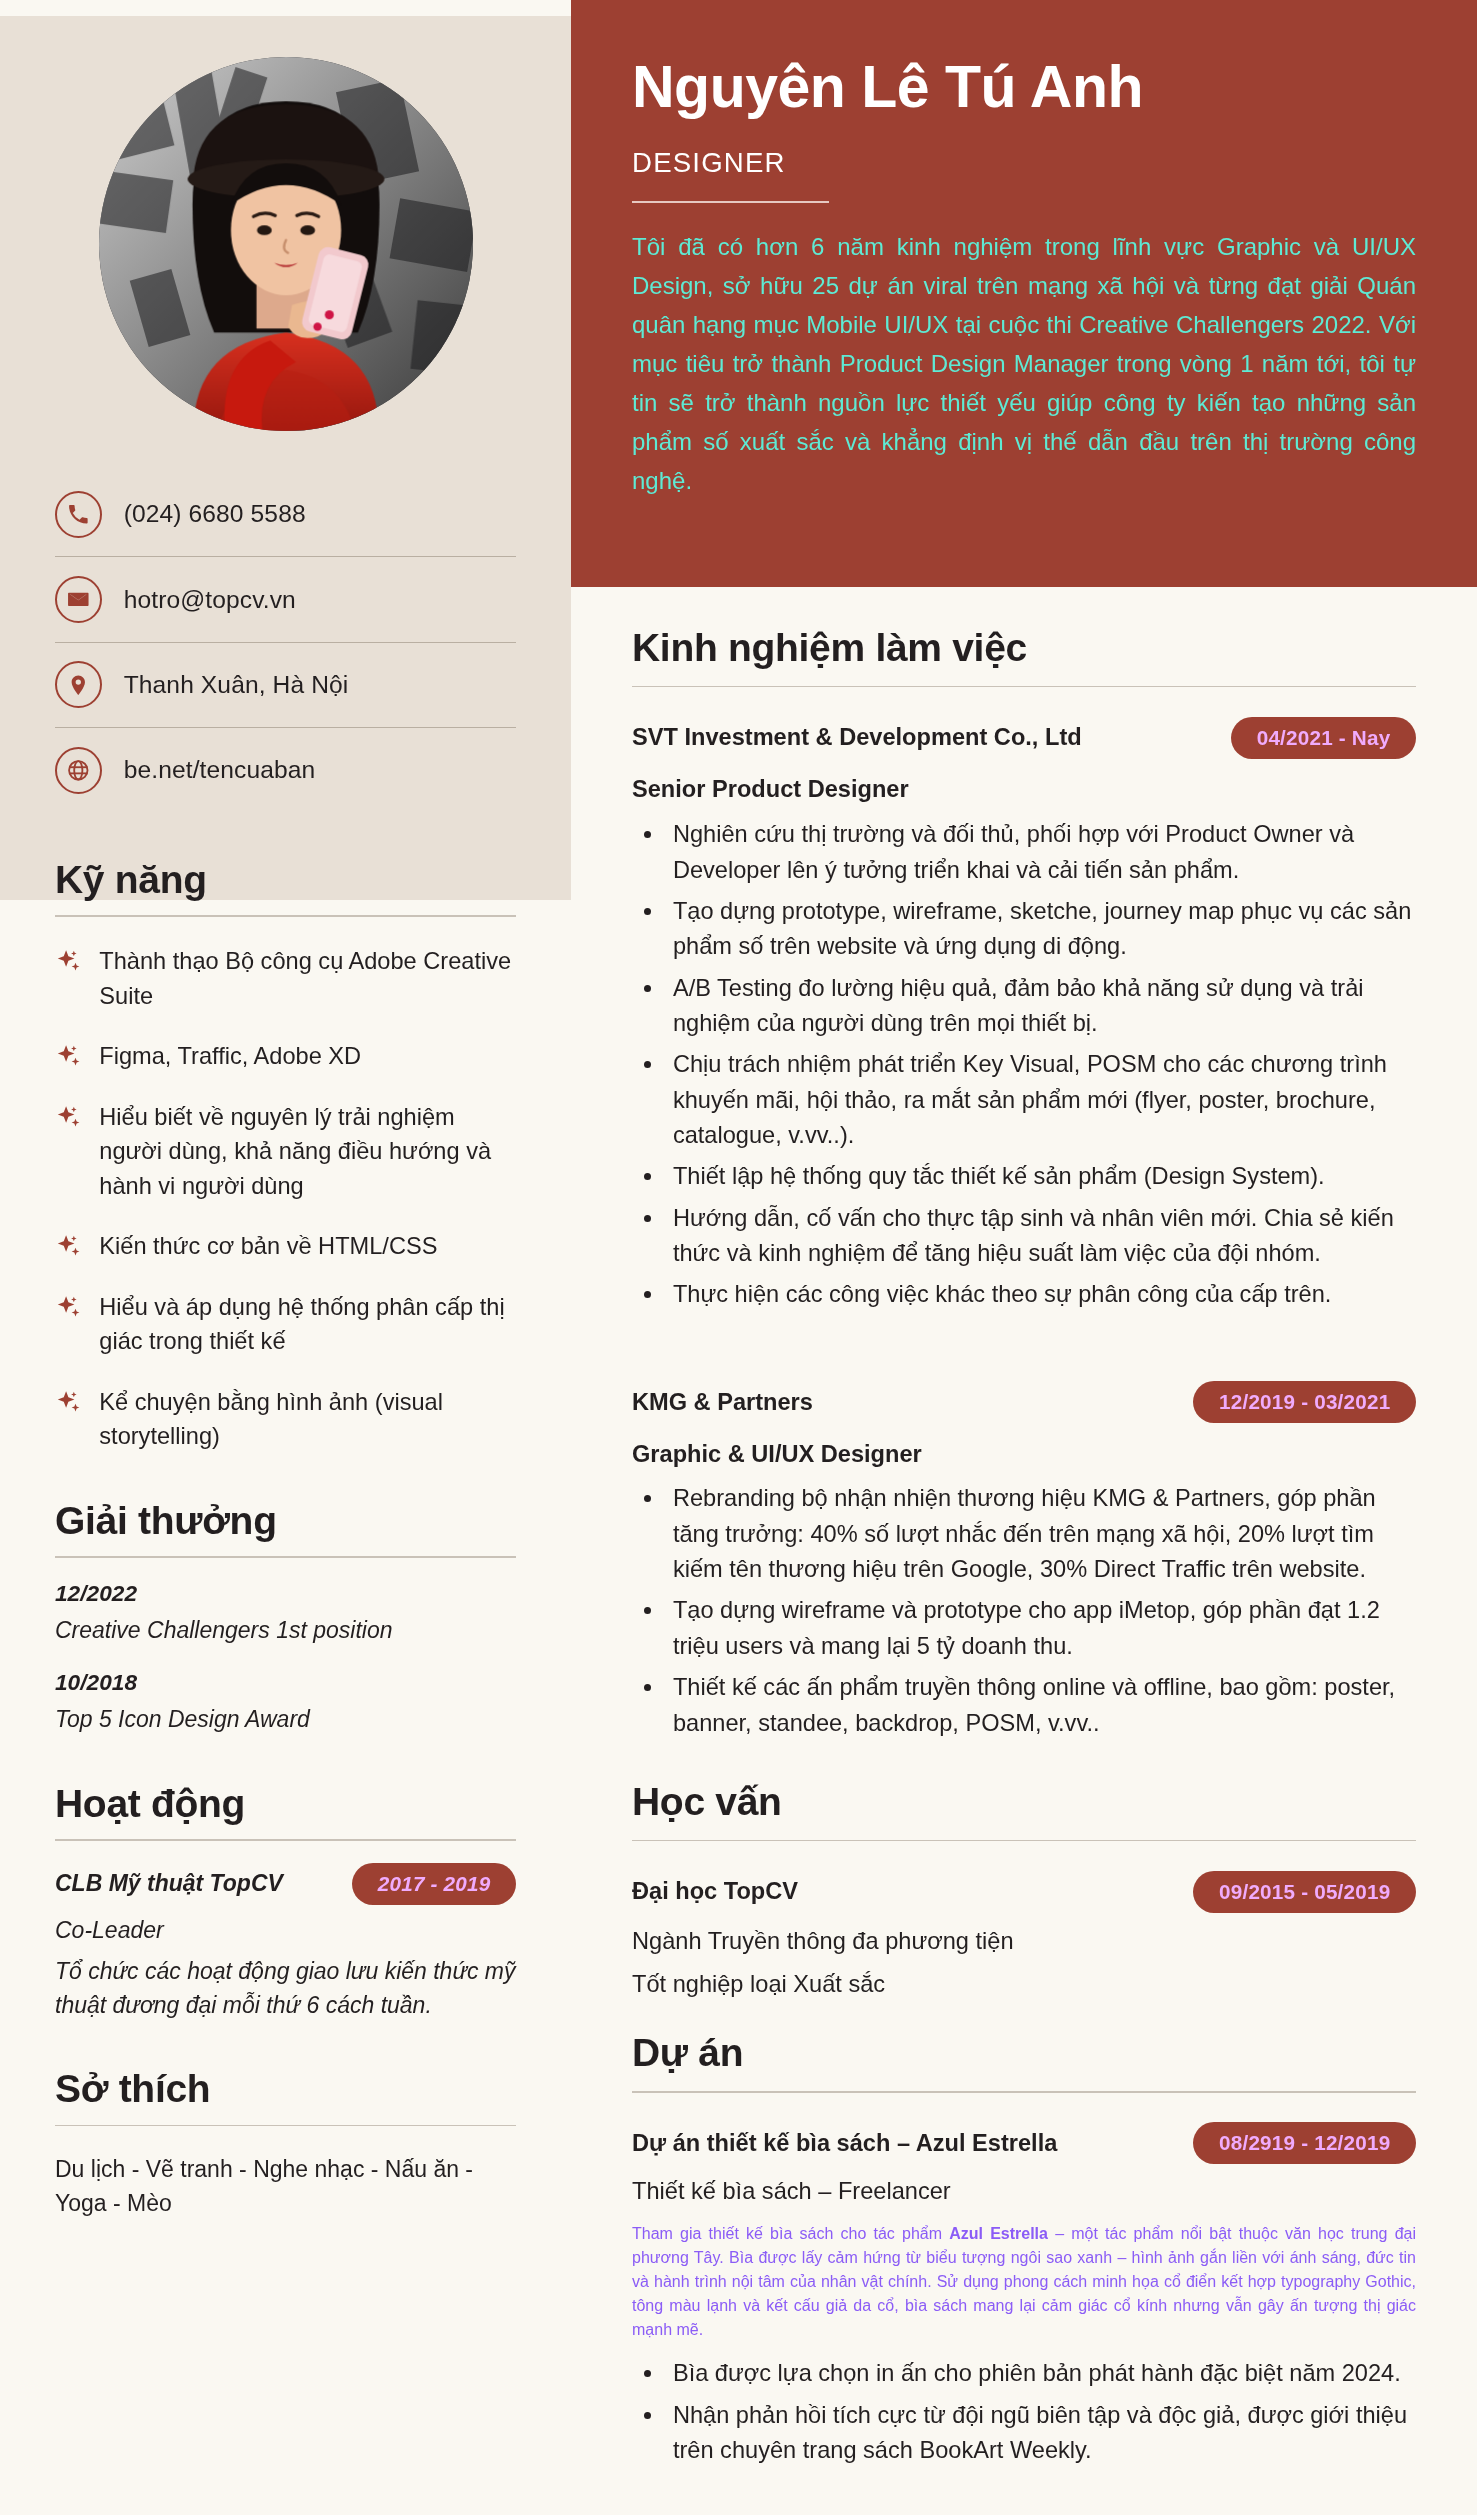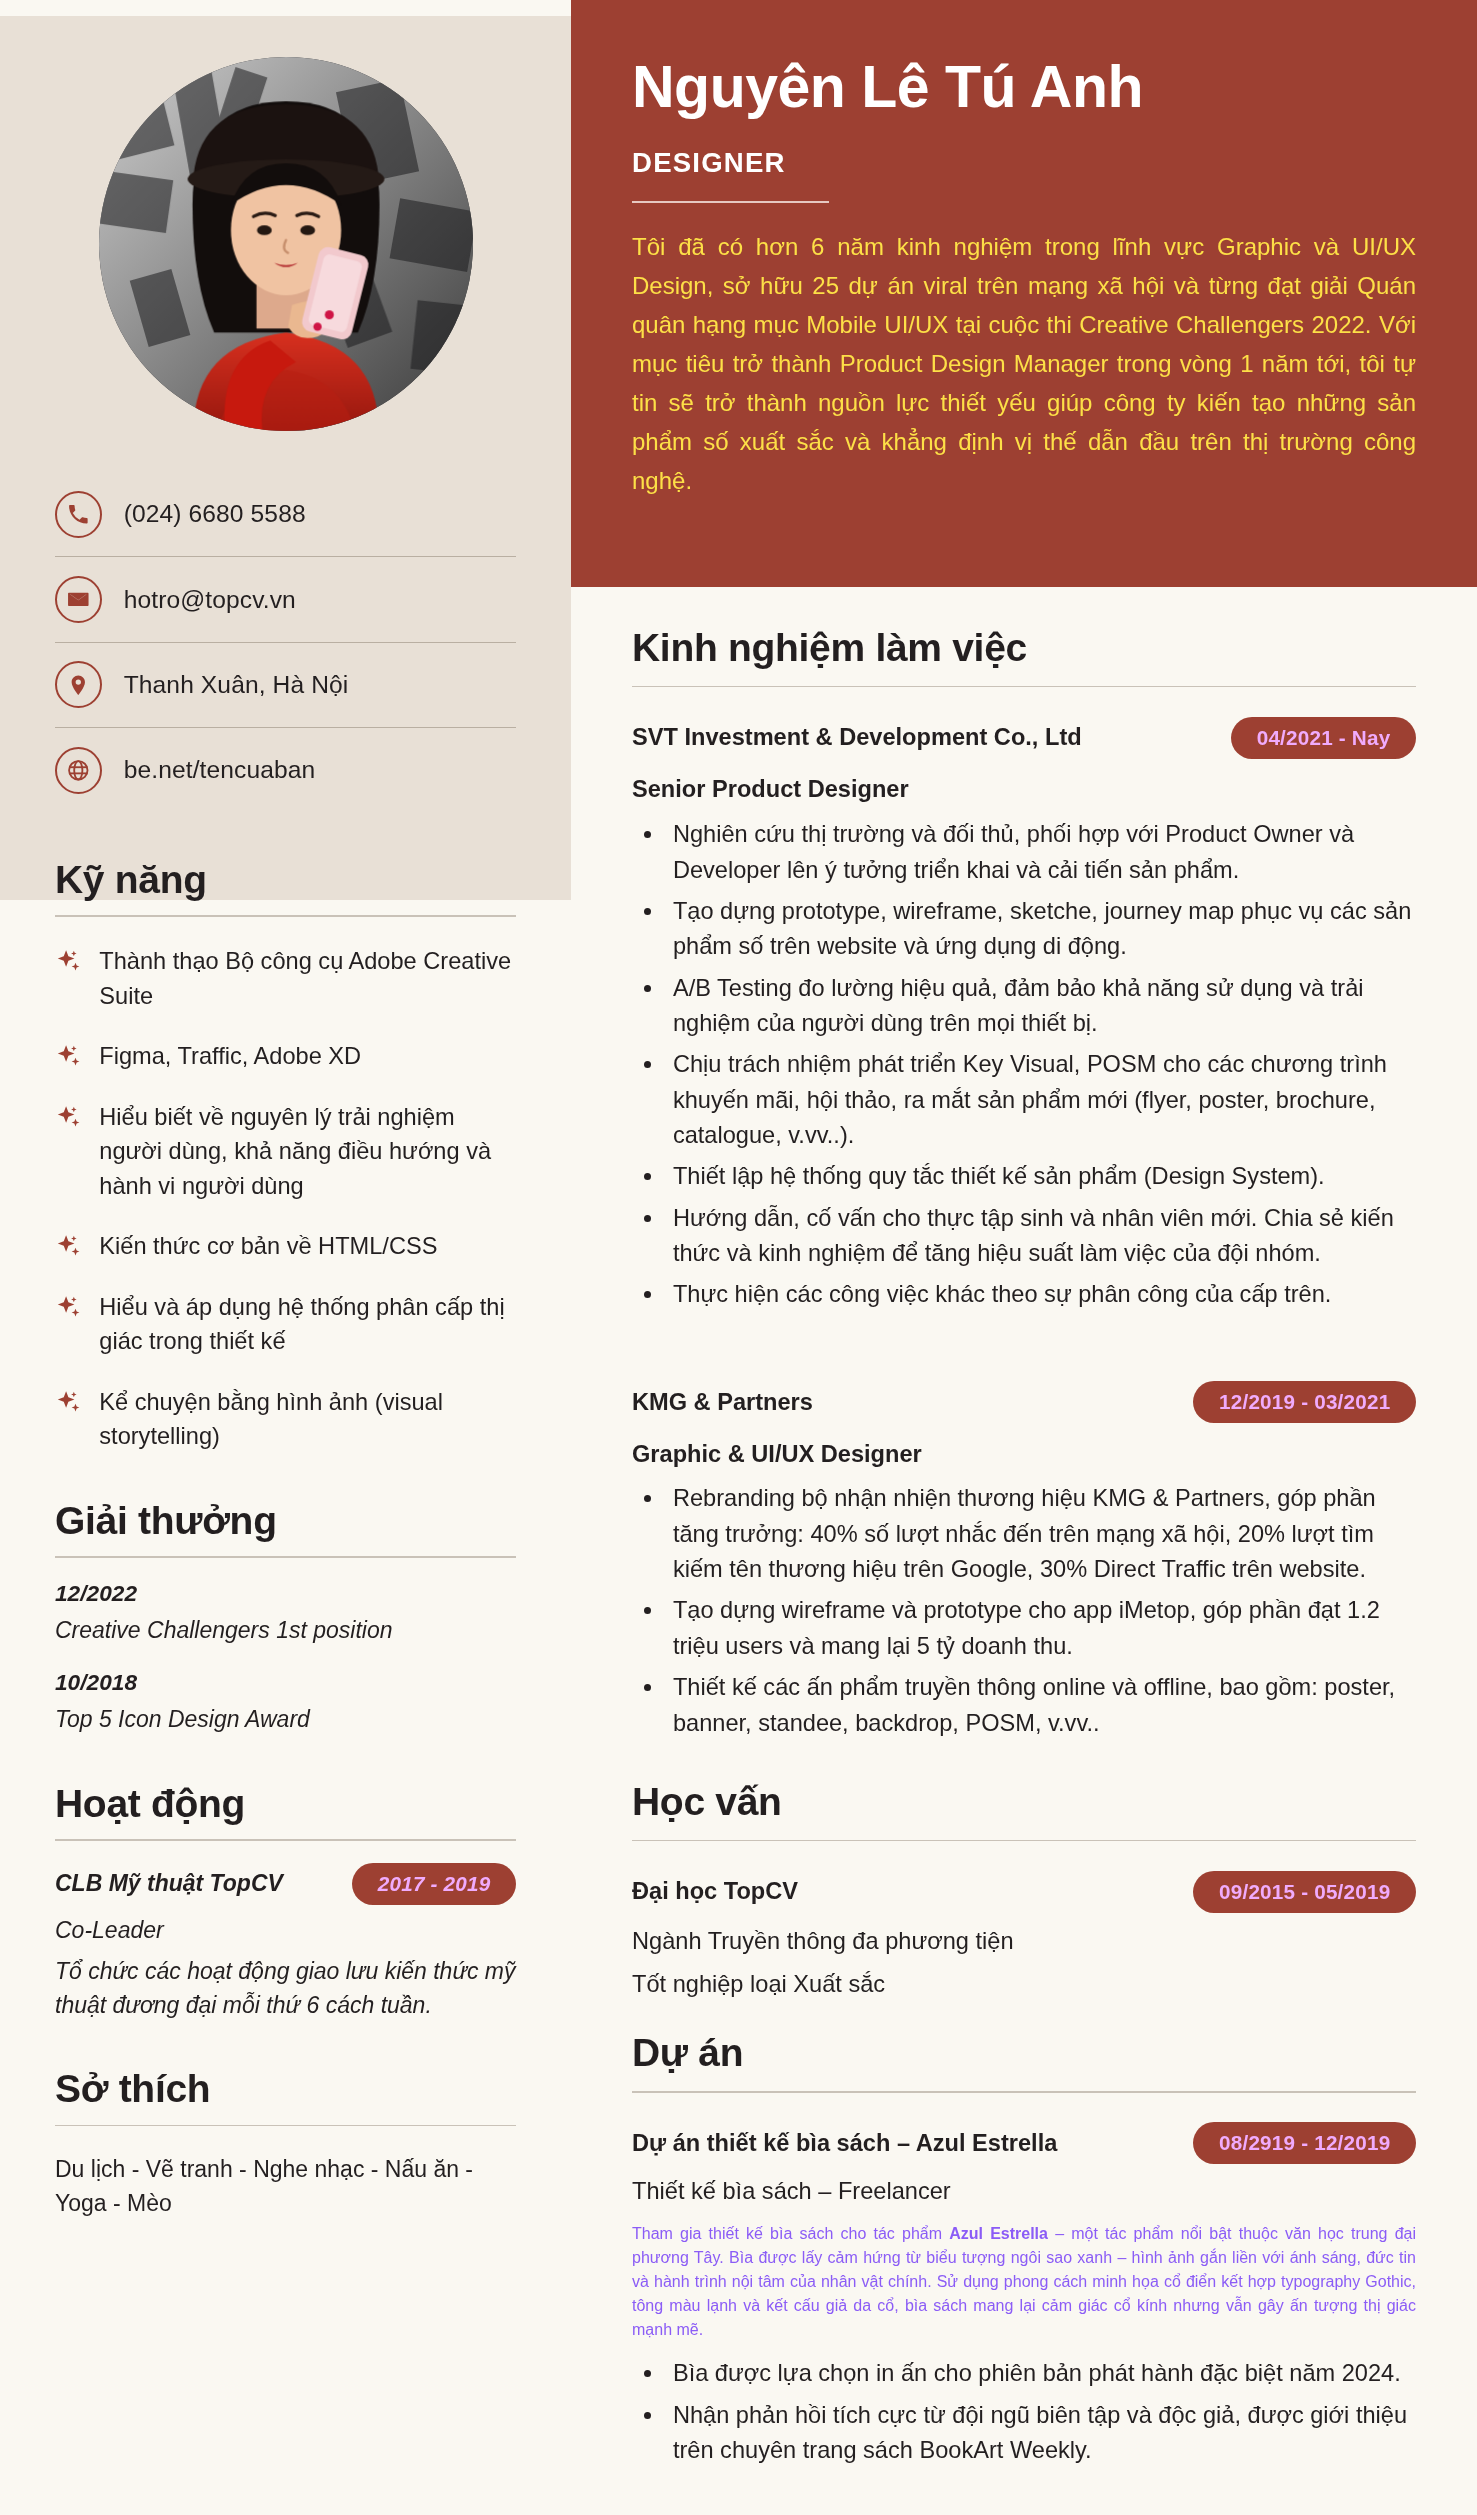--- a/index.html
+++ b/index.html
@@ -82,25 +82,25 @@
   
   .right-col { position:absolute; left:571px; top:0; width:906px; }
   .hero {
     background:#9D4032; color:#fff;
     padding:55px 61px 61px 61px; min-height:587px;
   }
   .hero-name {
     font-size:59px; font-weight:700; letter-spacing:-0.5px; line-height:1.1;
   }
   .hero-role {
-    font-size:27.6px; letter-spacing:1.2px; margin-top:27.6px; font-weight:700;
+    font-size:27.6px; letter-spacing:1.2px; margin-top:27.6px; font-weight:400;
   }
   .hero-rule { height:1.6px; background:#E7C9C2; width:197px; margin:21.7px 0 25.6px 0; }
   .hero-sum {
-    font-size:24px; line-height:1.62; text-align:justify; color:#fde047;
+    font-size:24px; line-height:1.62; text-align:justify; color:#5eead4;
   }
 
   .right-body { padding:39px 61px 29.6px 61px; }
   .rsec-h {
     font-size:39px; font-weight:700; letter-spacing:-0.3px; color:#231F20;
   }
   .rsec-rule { height:1.6px; background:#C9C2B8; margin-top:15.8px; }
 
   .job { margin-top:29.6px; }
   .job-head { display:flex; align-items:center; justify-content:space-between; gap:17.7px; }

